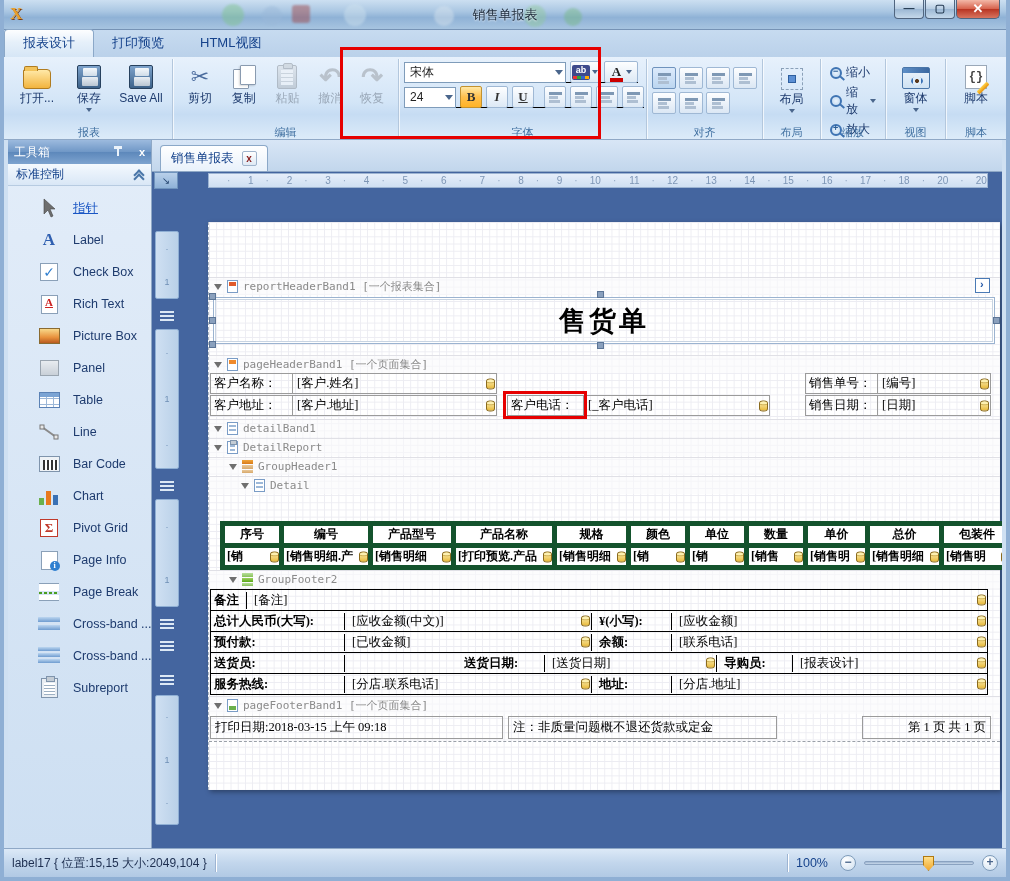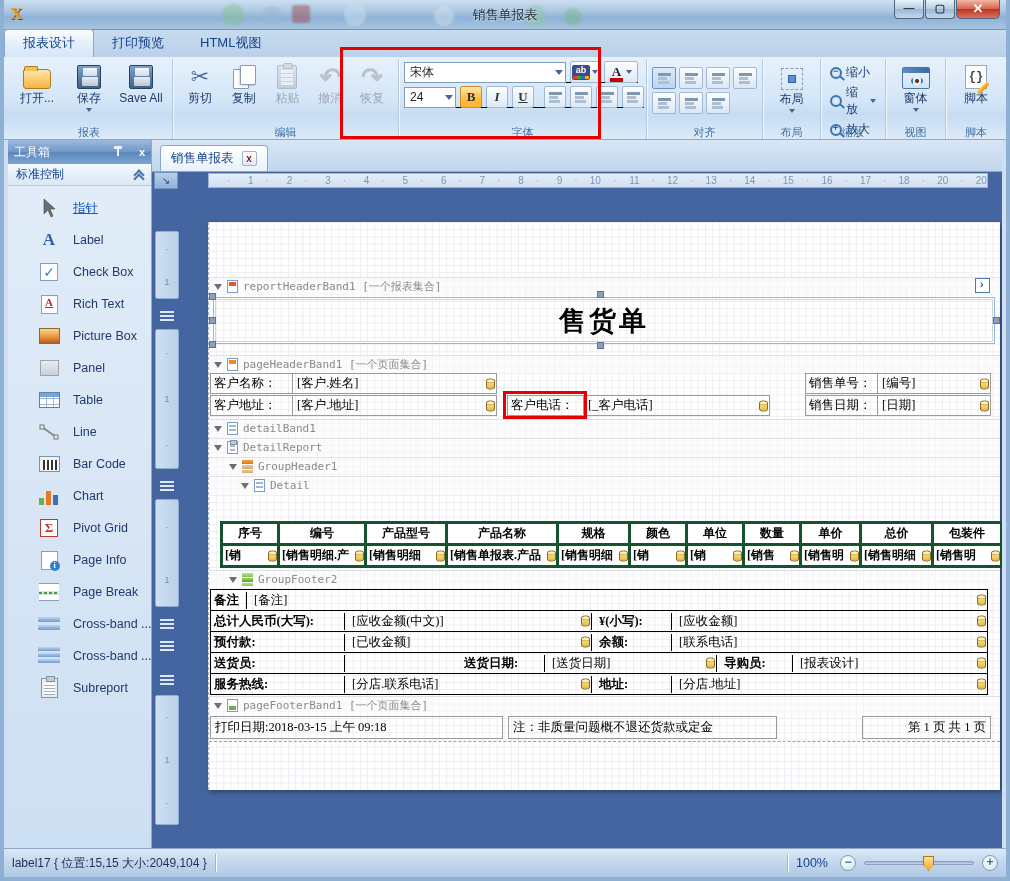--- a/index.html
+++ b/index.html
@@ -276,21 +276,21 @@
   .fbox { position:absolute; height:21px; border:1px solid #9b9b9b; display:flex; font-size:12.5px; color:#000; }
   .fbox .fl { border-right:1px solid #9b9b9b; display:flex; align-items:center; padding-left:3px; flex:none; }
   .fbox .fv { flex:1; display:flex; align-items:center; padding-left:4px; position:relative; overflow:hidden; }
   .db { position:absolute; right:1px; top:50%; transform:translateY(-50%); width:9px; height:11px;
     background:linear-gradient(#fdf2b8,#e8b93a); border:1px solid #8a6a1d; border-radius:4px/3px; }
   .db::before { content:""; position:absolute; left:0; right:0; top:0; height:3px;
     background:#fdf0b0; border-bottom:1px solid #b8922a; border-radius:50%; }
 
   table.mtab { position:absolute; left:11px; top:299px; border-collapse:collapse; table-layout:fixed;
     background:#fff; font-family:"Liberation Serif",serif; }
-  table.mtab td { border:3px solid #14532d; height:22px; font-size:12px; font-weight:bold;
+  table.mtab td { border:5px solid #14532d; height:22px; font-size:12px; font-weight:bold;
     padding:0 15px; overflow:hidden; white-space:nowrap; position:relative; }
   table.mtab tr.hd td { text-align:center; }
   table.mtab tr.dr td { text-align:left; padding-left:2px; }
   table.mtab .db { right:0; }
 
   .ftable { position:absolute; left:1px; top:367px; width:778px; border:1px solid #000;
     border-bottom:none; font-size:12.5px; }
   .frow { display:flex; border-bottom:1px solid #000; height:21px; }
   .fc { border-right:1px solid #000; display:flex; align-items:center; padding-left:3px;
     position:relative; overflow:hidden; white-space:nowrap; }
@@ -864,21 +864,21 @@
                 <td>数量</td>
             <td>单价</td>
                 <td>总价</td>
             <td>包装件</td>
                 <td>体积(m³)</td>
           </tr>
           <tr class="dr">
             <td><span>[销</span><span class="db"></span></td>
             <td><span>[销售明细.产</span><span class="db"></span></td>
             <td><span>[销售明细</span><span class="db"></span></td>
-            <td><span>[销售单报表.产品</span><span class="db"></span></td>
+            <td><span>[打印预览.产品</span><span class="db"></span></td>
             <td><span>[销售明细</span><span class="db"></span></td>
             <td><span>[销</span><span class="db"></span></td>
             <td><span>[销</span><span class="db"></span></td>
             <td><span>[销售</span><span class="db"></span></td>
             <td><span>[销售明</span><span class="db"></span></td>
             <td><span>[销售明细</span><span class="db"></span></td>
             <td><span>[销售明</span><span class="db"></span></td>
             <td><span>[销售明细</span><span class="db"></span></td>
           </tr>
         </tbody>

